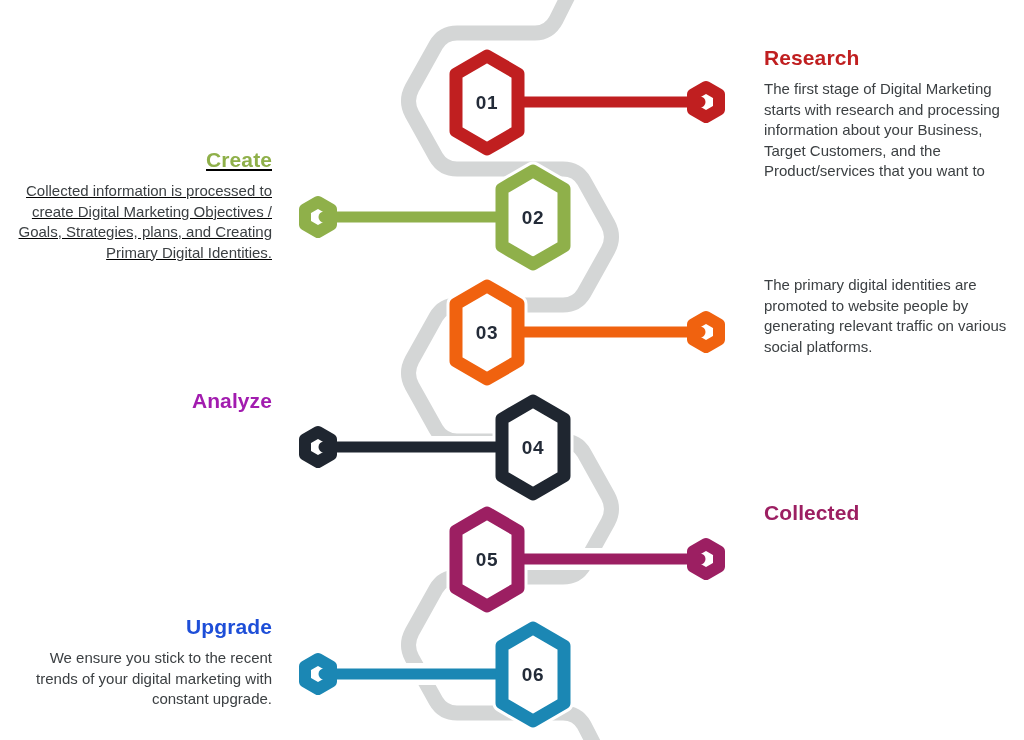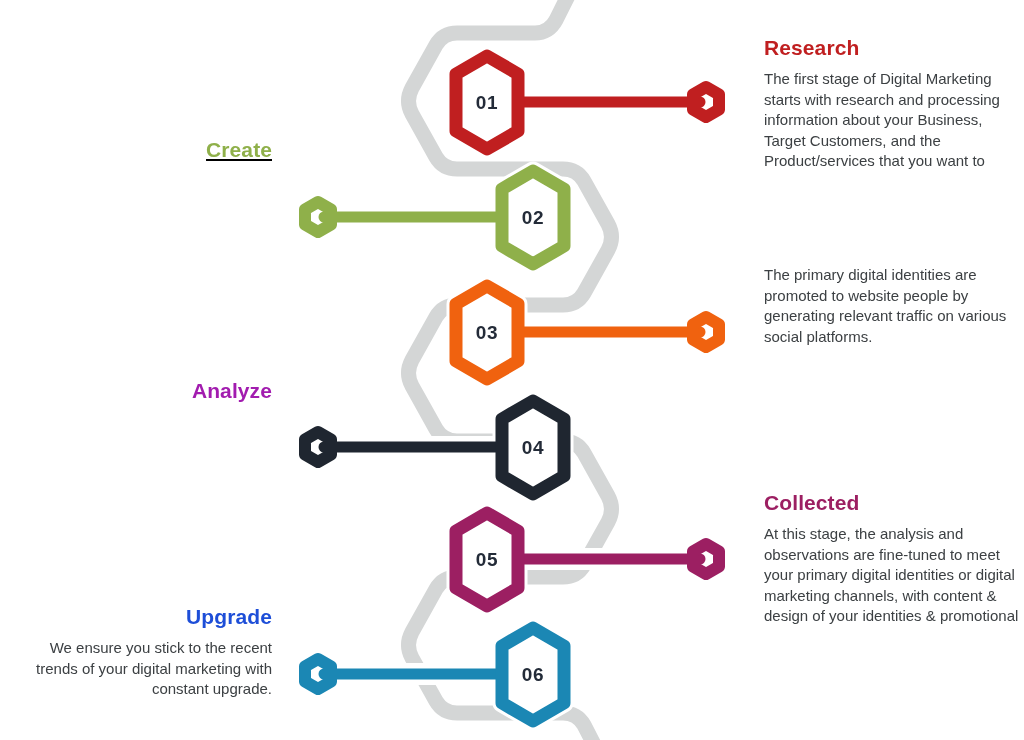--- a/index.html
+++ b/index.html
@@ -29,20 +29,21 @@
     left: 0;
     top: 0;
     width: 1024px;
     height: 740px;
   }
 
   
   .text-block {
     position: absolute;
     width: 258px;
+    margin-top: 10px;
   }
   .text-block.left  { text-align: right; }
   .text-block.right { text-align: left; }
 
   .stage-title {
     font-size: 21px;
     font-weight: bold;
     line-height: 24px;
     margin: 0 0 9px 0;
     letter-spacing: 0.1px;
@@ -184,33 +185,33 @@
     </g>
   </svg>
 
   <div class="text-block right" id="tb-1">
     <h2 class="stage-title" style="color: rgb(192, 31, 32);">Research</h2>
     <p class="stage-desc" style="color: rgb(60, 64, 67);">The first stage of Digital Marketing starts with research and processing information about your Business, Target Customers, and the Product/services that you want to</p>
   </div>
 
   <div class="text-block left" id="tb-2">
     <h2 class="stage-title" style="color: rgb(143, 176, 74);">Create</h2>
+    <p class="stage-desc" style="color: rgb(60, 64, 67);">Collected information is processed to create Digital Marketing Objectives / Goals, Strategies, plans, and Creating Primary Digital Identities.</p>
   </div>
 
   <div class="text-block right" id="tb-3">
     <p class="stage-desc" style="color: rgb(60, 64, 67);">The primary digital identities are promoted to website people by generating relevant traffic on various social platforms.</p>
   </div>
 
   <div class="text-block left" id="tb-4">
     <h2 class="stage-title" style="color: #a21caf;">Analyze</h2>
   </div>
 
   <div class="text-block right" id="tb-5">
     <h2 class="stage-title" style="color: rgb(156, 31, 98);">Collected</h2>
-    <p class="stage-desc" style="color: rgb(60, 64, 67);">At this stage, the analysis and observations are fine-tuned to meet your primary digital identities or digital marketing channels, with content &amp; design of your identities &amp; promotional</p>
   </div>
 
   <div class="text-block left" id="tb-6">
     <h2 class="stage-title" style="color: #1d4ed8;">Upgrade</h2>
     <p class="stage-desc" style="color: rgb(60, 64, 67);">We ensure you stick to the recent trends of your digital marketing with constant upgrade.</p>
   </div>
 
 </div>
 
 </body></html>

